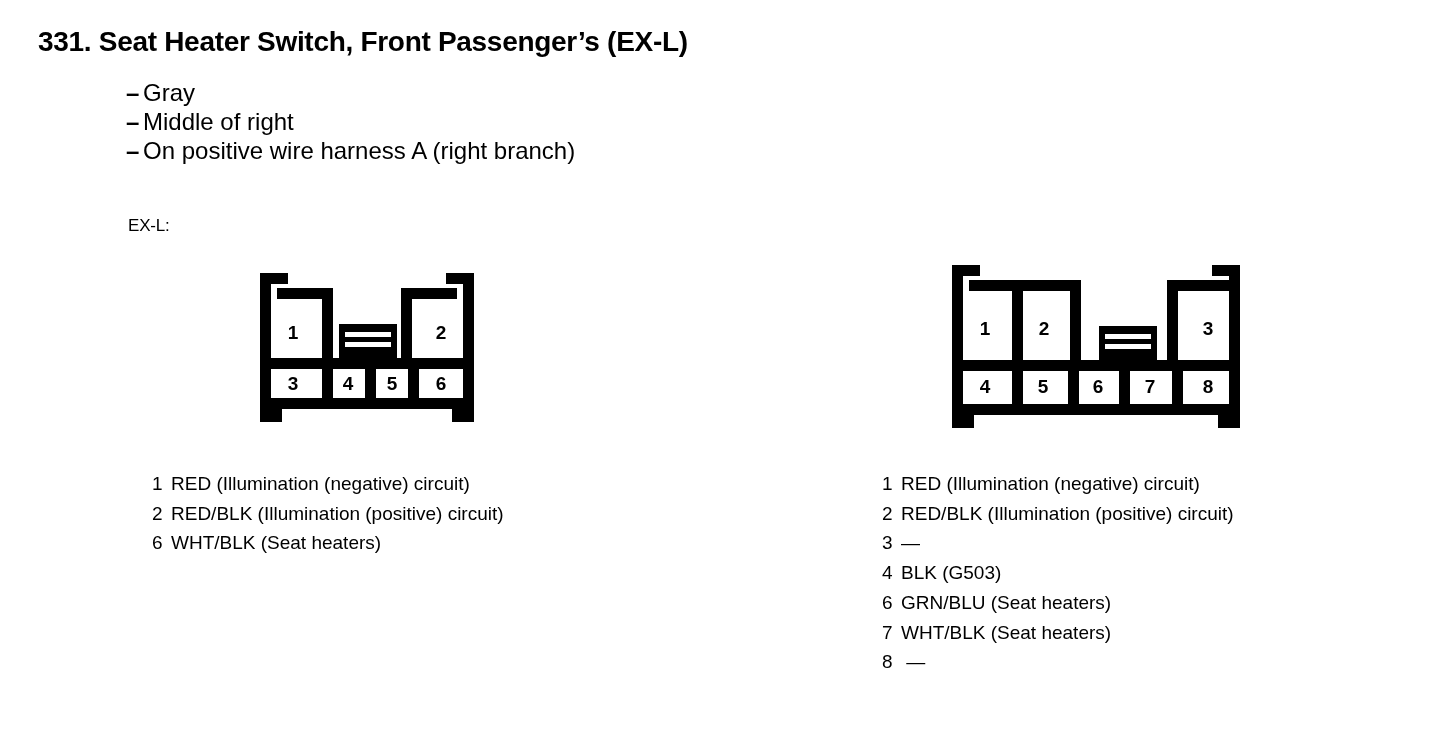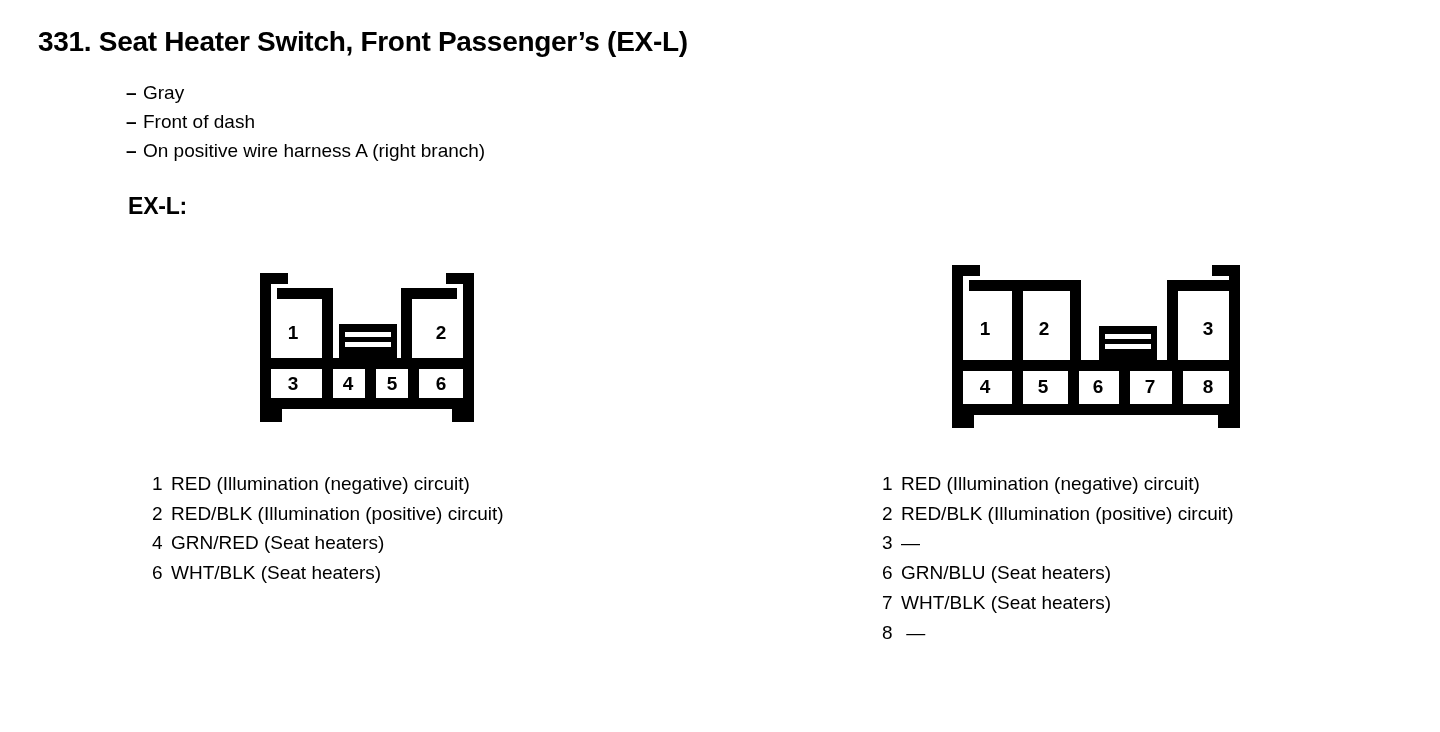--- a/index.html
+++ b/index.html
@@ -33,44 +33,45 @@
     letter-spacing: -0.3px;
     white-space: nowrap;
     text-align: center;
   }
 
   
   .bullets {
     position: absolute;
     left: 126px;
     top: 78px;
-    font-size: 19px;
+    font-size: 24px;
     line-height: 29px;
   }
   .bullet-row {
     white-space: nowrap;
   }
   .bullet-dash {
     display: inline-block;
     width: 17px;
     font-weight: bold;
   }
 
   
   .section {
     position: absolute;
   }
   .section-left  { left: 128px; top: 193px; }
   .section-right { left: 860px; top: 193px; }
 
   .section-heading {
-    font-size: 23px;
-    font-weight: bold;
+    font-size: 17px;
+    font-weight: normal;
     white-space: nowrap;
     letter-spacing: -0.2px;
+    margin-top: 23px;
   }
 
   
   .connector-wrap {
     position: absolute;
   }
   .connector-left  { left: 252px; top: 262px; }
   .connector-right { left: 944px; top: 254px; }
 
   .connector-svg { display: block; }
@@ -106,21 +107,21 @@
 
 <div class="page">
 
   <div class="doc-title">331. Seat Heater Switch, Front Passenger’s (EX-L)</div>
 
   <div class="bullets">
     <div class="bullet-row">
       <span class="bullet-dash">–</span><span>Gray</span>
     </div>
     <div class="bullet-row">
-      <span class="bullet-dash">–</span><span>Front of dash</span>
+      <span class="bullet-dash">–</span><span>Middle of right</span>
     </div>
     <div class="bullet-row">
       <span class="bullet-dash">–</span><span>On positive wire harness A (right branch)</span>
     </div>
   </div>
 
   <div class="section section-left">
     <div class="section-heading">EX-L:</div>
   </div>
 
@@ -224,26 +225,26 @@
         <text x="154" y="139" font-family="Liberation Sans, sans-serif" font-size="19" font-weight="bold" text-anchor="middle">6</text>
         <text x="206" y="139" font-family="Liberation Sans, sans-serif" font-size="19" font-weight="bold" text-anchor="middle">7</text>
         <text x="264" y="139" font-family="Liberation Sans, sans-serif" font-size="19" font-weight="bold" text-anchor="middle">8</text>
       </g>
     </svg>
   </div>
 
   <div class="pin-list pin-list-left">
     <span class="pin-row"><span class="pin-num">1</span><span class="pin-desc">RED (Illumination (negative) circuit)</span></span>
     <span class="pin-row"><span class="pin-num">2</span><span class="pin-desc">RED/BLK (Illumination (positive) circuit)</span></span>
-    <span class="pin-row"><span class="pin-num">4</span><span class="pin-desc">GRN/RED (Seat heaters)</span></span>
     <span class="pin-row"><span class="pin-num">6</span><span class="pin-desc">WHT/BLK (Seat heaters)</span></span>
   </div>
 
   <div class="pin-list pin-list-right">
     <span class="pin-row"><span class="pin-num">1</span><span class="pin-desc">RED (Illumination (negative) circuit)</span></span>
     <span class="pin-row"><span class="pin-num">2</span><span class="pin-desc">RED/BLK (Illumination (positive) circuit)</span></span>
     <span class="pin-row is-empty"><span class="pin-num">3</span><span class="pin-desc">—</span></span>
+    <span class="pin-row"><span class="pin-num">4</span><span class="pin-desc">BLK (G503)</span></span>
     <span class="pin-row"><span class="pin-num">6</span><span class="pin-desc">GRN/BLU (Seat heaters)</span></span>
     <span class="pin-row"><span class="pin-num">7</span><span class="pin-desc">WHT/BLK (Seat heaters)</span></span>
     <span class="pin-row is-empty"><span class="pin-num">8</span><span class="pin-desc">&nbsp;—</span></span>
   </div>
 
 </div>
 
 </body></html>

